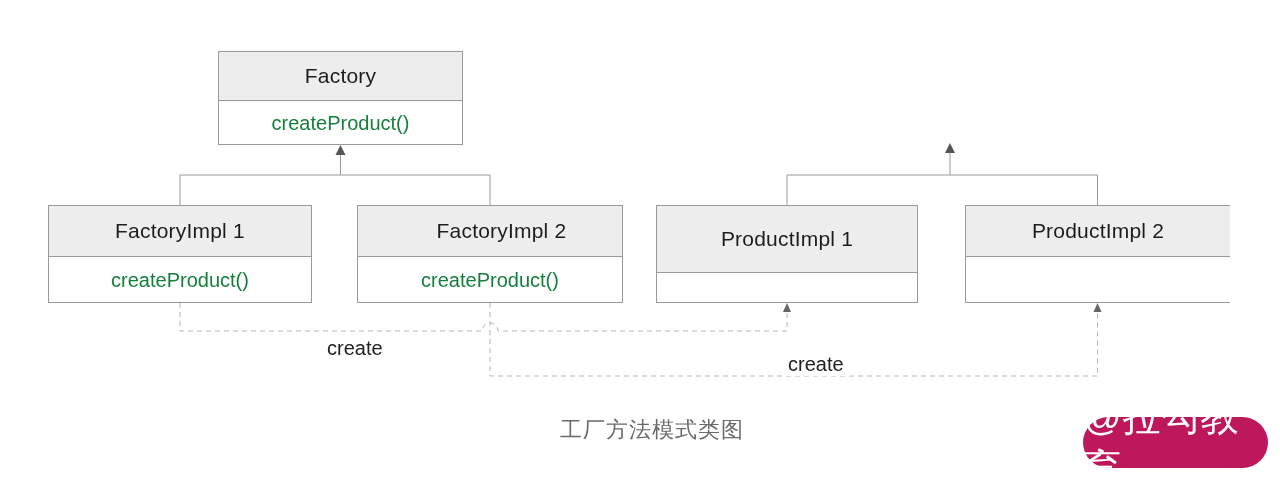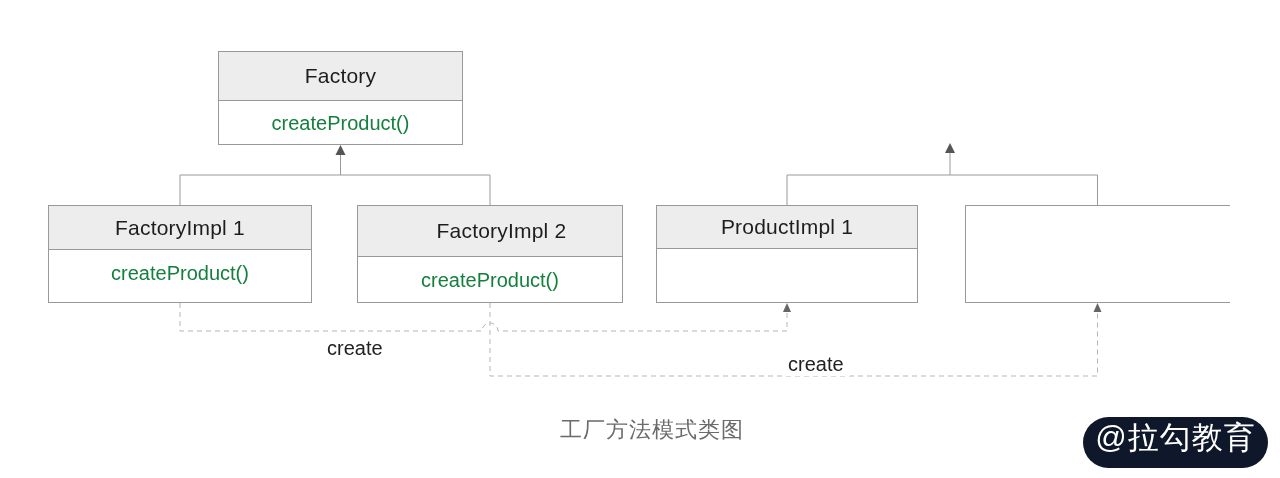--- a/index.html
+++ b/index.html
@@ -70,25 +70,25 @@
     color: #6b6b6b;
     letter-spacing: 1px;
   }
   #watermark {
     position: absolute;
     left: 1083px;
     top: 409px;
     width: 185px;
     height: 51px;
     border-radius: 26px;
-    background: #0f172a;
+    background: #be185d;
     display: flex;
-    align-items: flex-start;
+    align-items: center;
     justify-content: center;
-    font-size: 31px;
+    font-size: 38px;
     color: #ffffff;
     letter-spacing: 1px;
   }
 </style>
 </head>
 <body>
 
 <div id="canvas">
 
   <svg id="connector-layer" width="1280" height="478" viewBox="0 0 1280 478">
@@ -116,35 +116,36 @@
     <polygon points="1097.5,295 1093.5,304 1101.5,304" fill="#666666"></polygon>
   </svg>
 
   <div class="uml-class" style="left:218px; top:43px; width:245px; height:94px;">
     <div class="uml-class-name" style="height:49px;">Factory</div>
     <div class="uml-class-body" style="height:44px;">createProduct()</div>
   </div>
 
 
   <div class="uml-class" style="left:48px; top:197px; width:264px; height:98px;">
-    <div class="uml-class-name" style="height:44px;">FactoryImpl 1</div>
+    <div class="uml-class-name" style="height:51px;">FactoryImpl 1</div>
     <div class="uml-class-body" style="height:46px;">createProduct()</div>
   </div>
 
   <div class="uml-class" style="left:357px; top:197px; width:266px; height:98px;">
     <div class="uml-class-name" style="height:51px;padding-left:23px;">FactoryImpl 2</div>
     <div class="uml-class-body" style="height:46px;">createProduct()</div>
   </div>
 
   <div class="uml-class" style="left:656px; top:197px; width:262px; height:98px;">
-    <div class="uml-class-name" style="height:43px;">ProductImpl 1</div>
+    <div class="uml-class-name" style="height:67px;">ProductImpl 1</div>
     <div class="uml-class-body" style="height:46px;"></div>
   </div>
 
   <div class="uml-class no-right-border" style="left:965px; top:197px; width:265px; height:98px;">
+    <div class="uml-class-name" style="height:51px;">ProductImpl 2</div>
     <div class="uml-class-body" style="height:46px;"></div>
   </div>
 
   <div class="dep-label" style="left:327px; top:329px;">create</div>
   <div class="dep-label on-line" style="left:782px; top:345px;">create</div>
 
   <div id="caption">工厂方法模式类图</div>
 
   <div id="watermark">
     <span>@拉勾教育</span>

